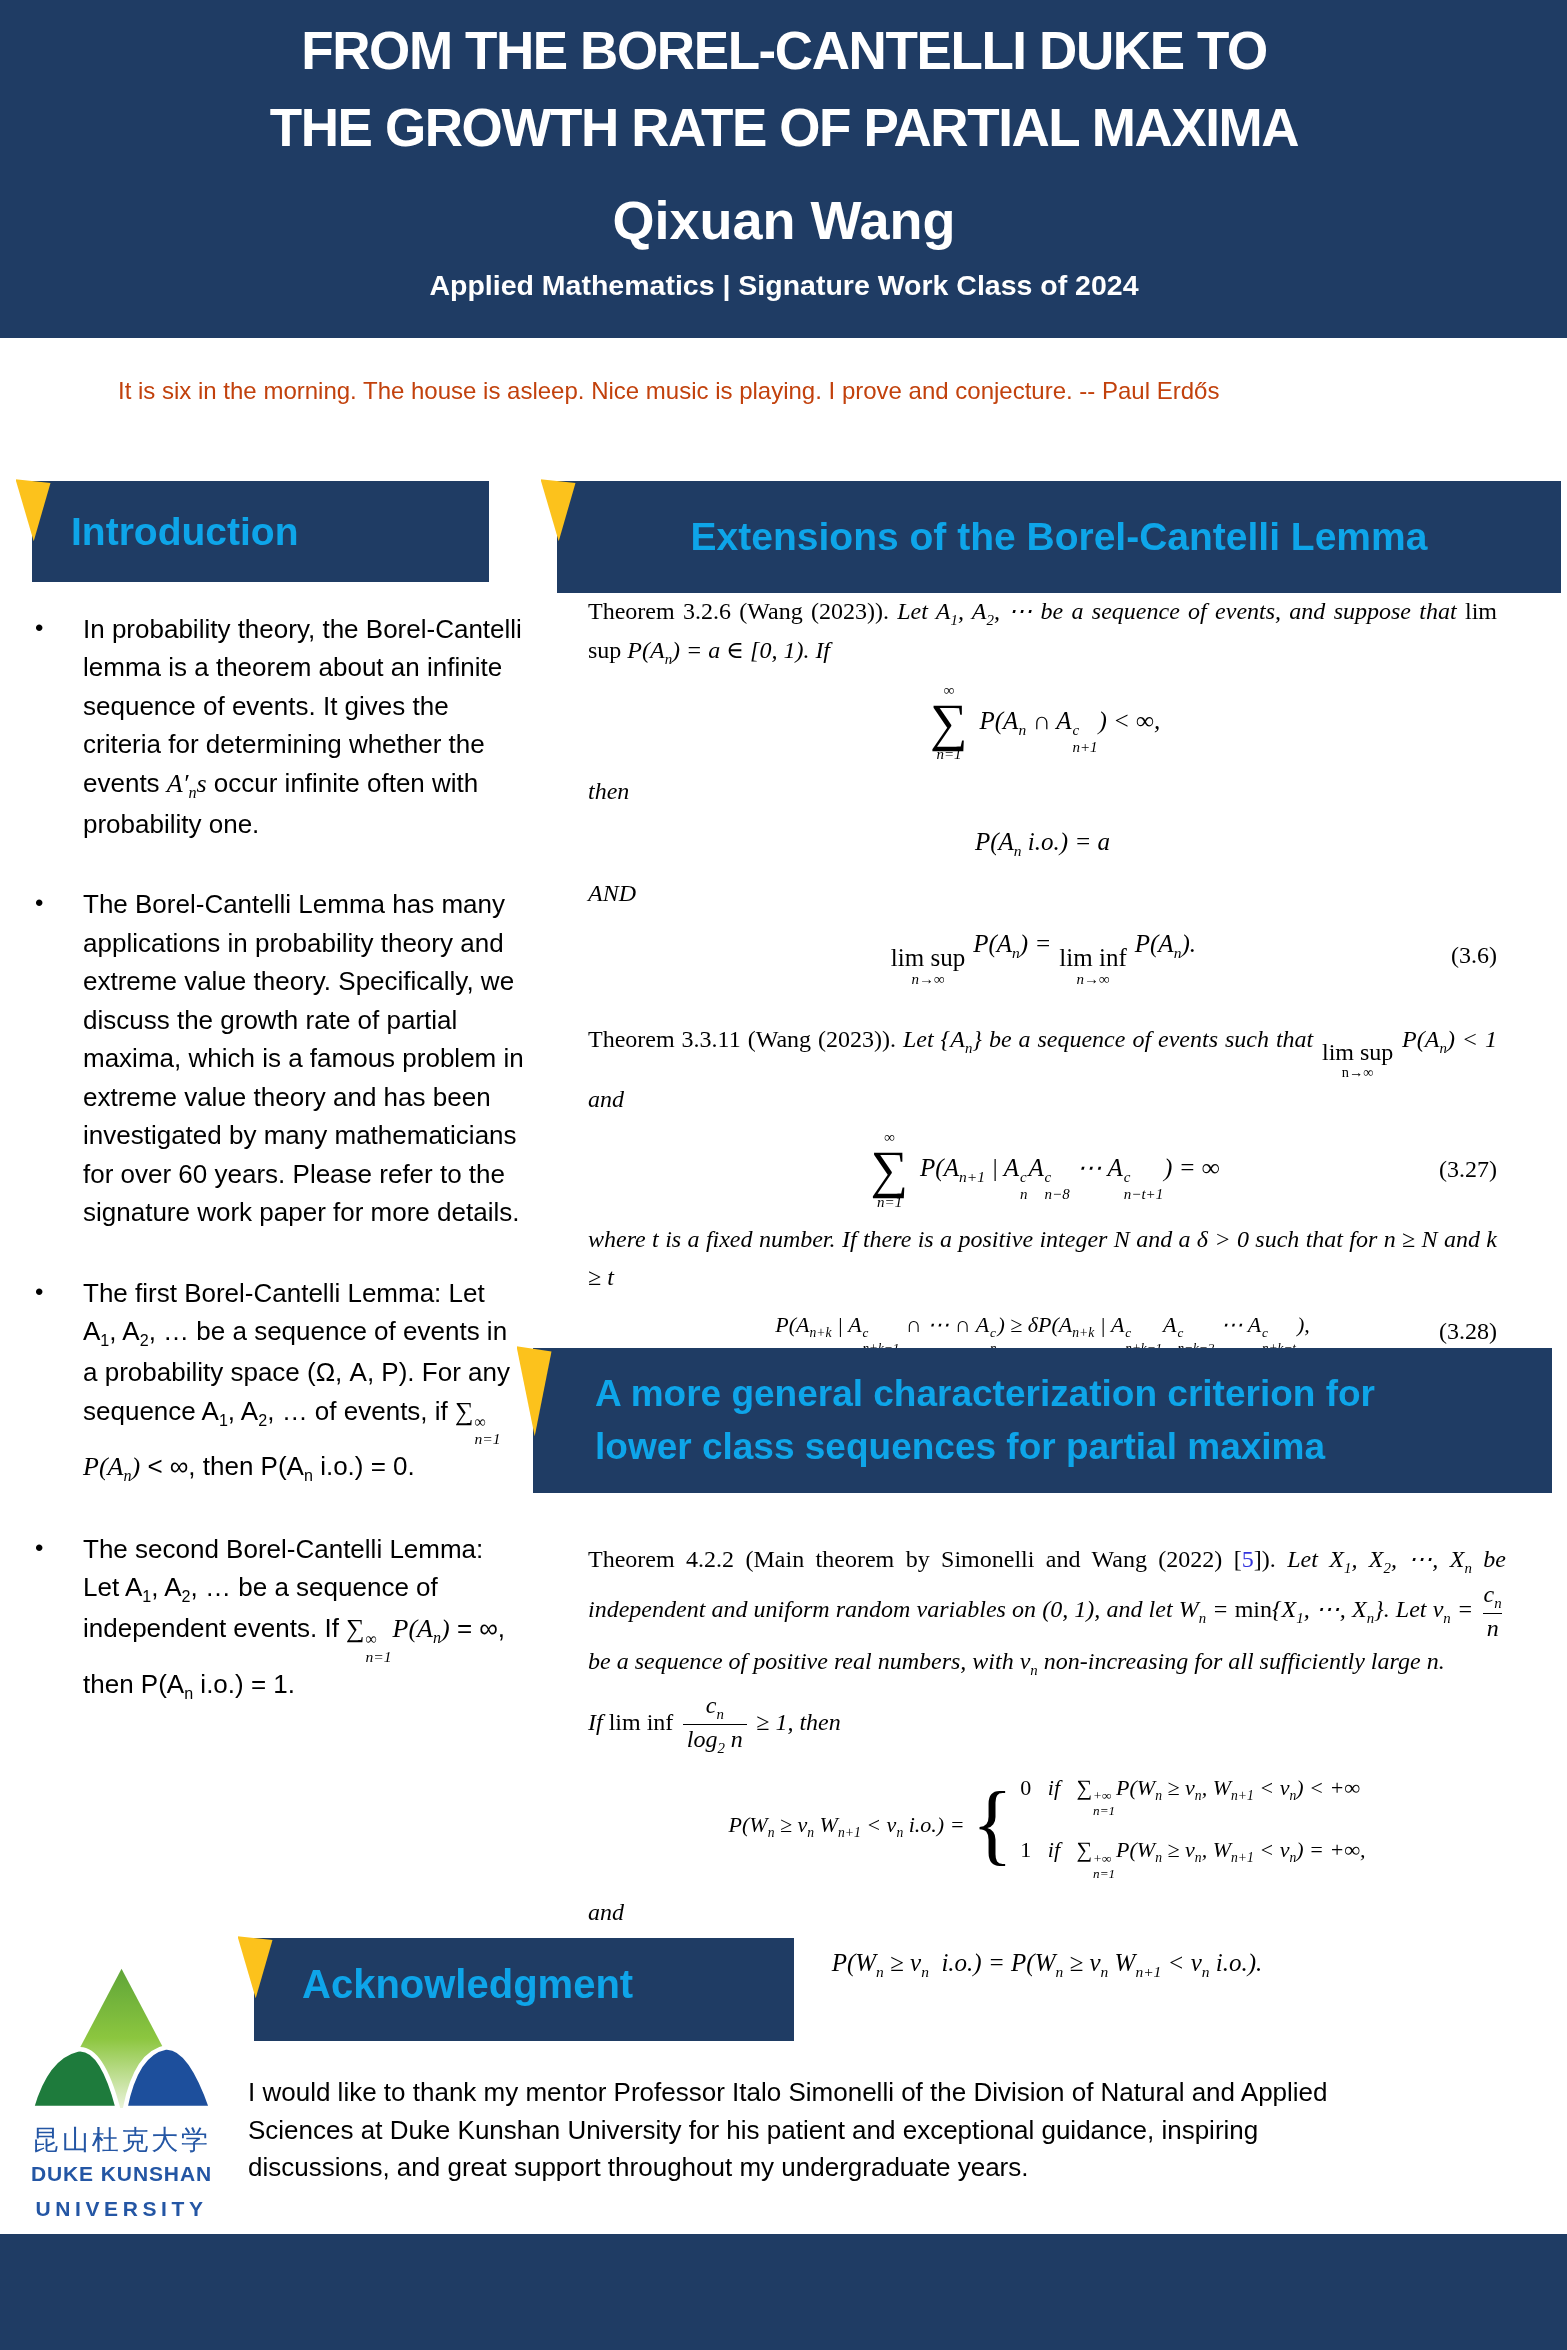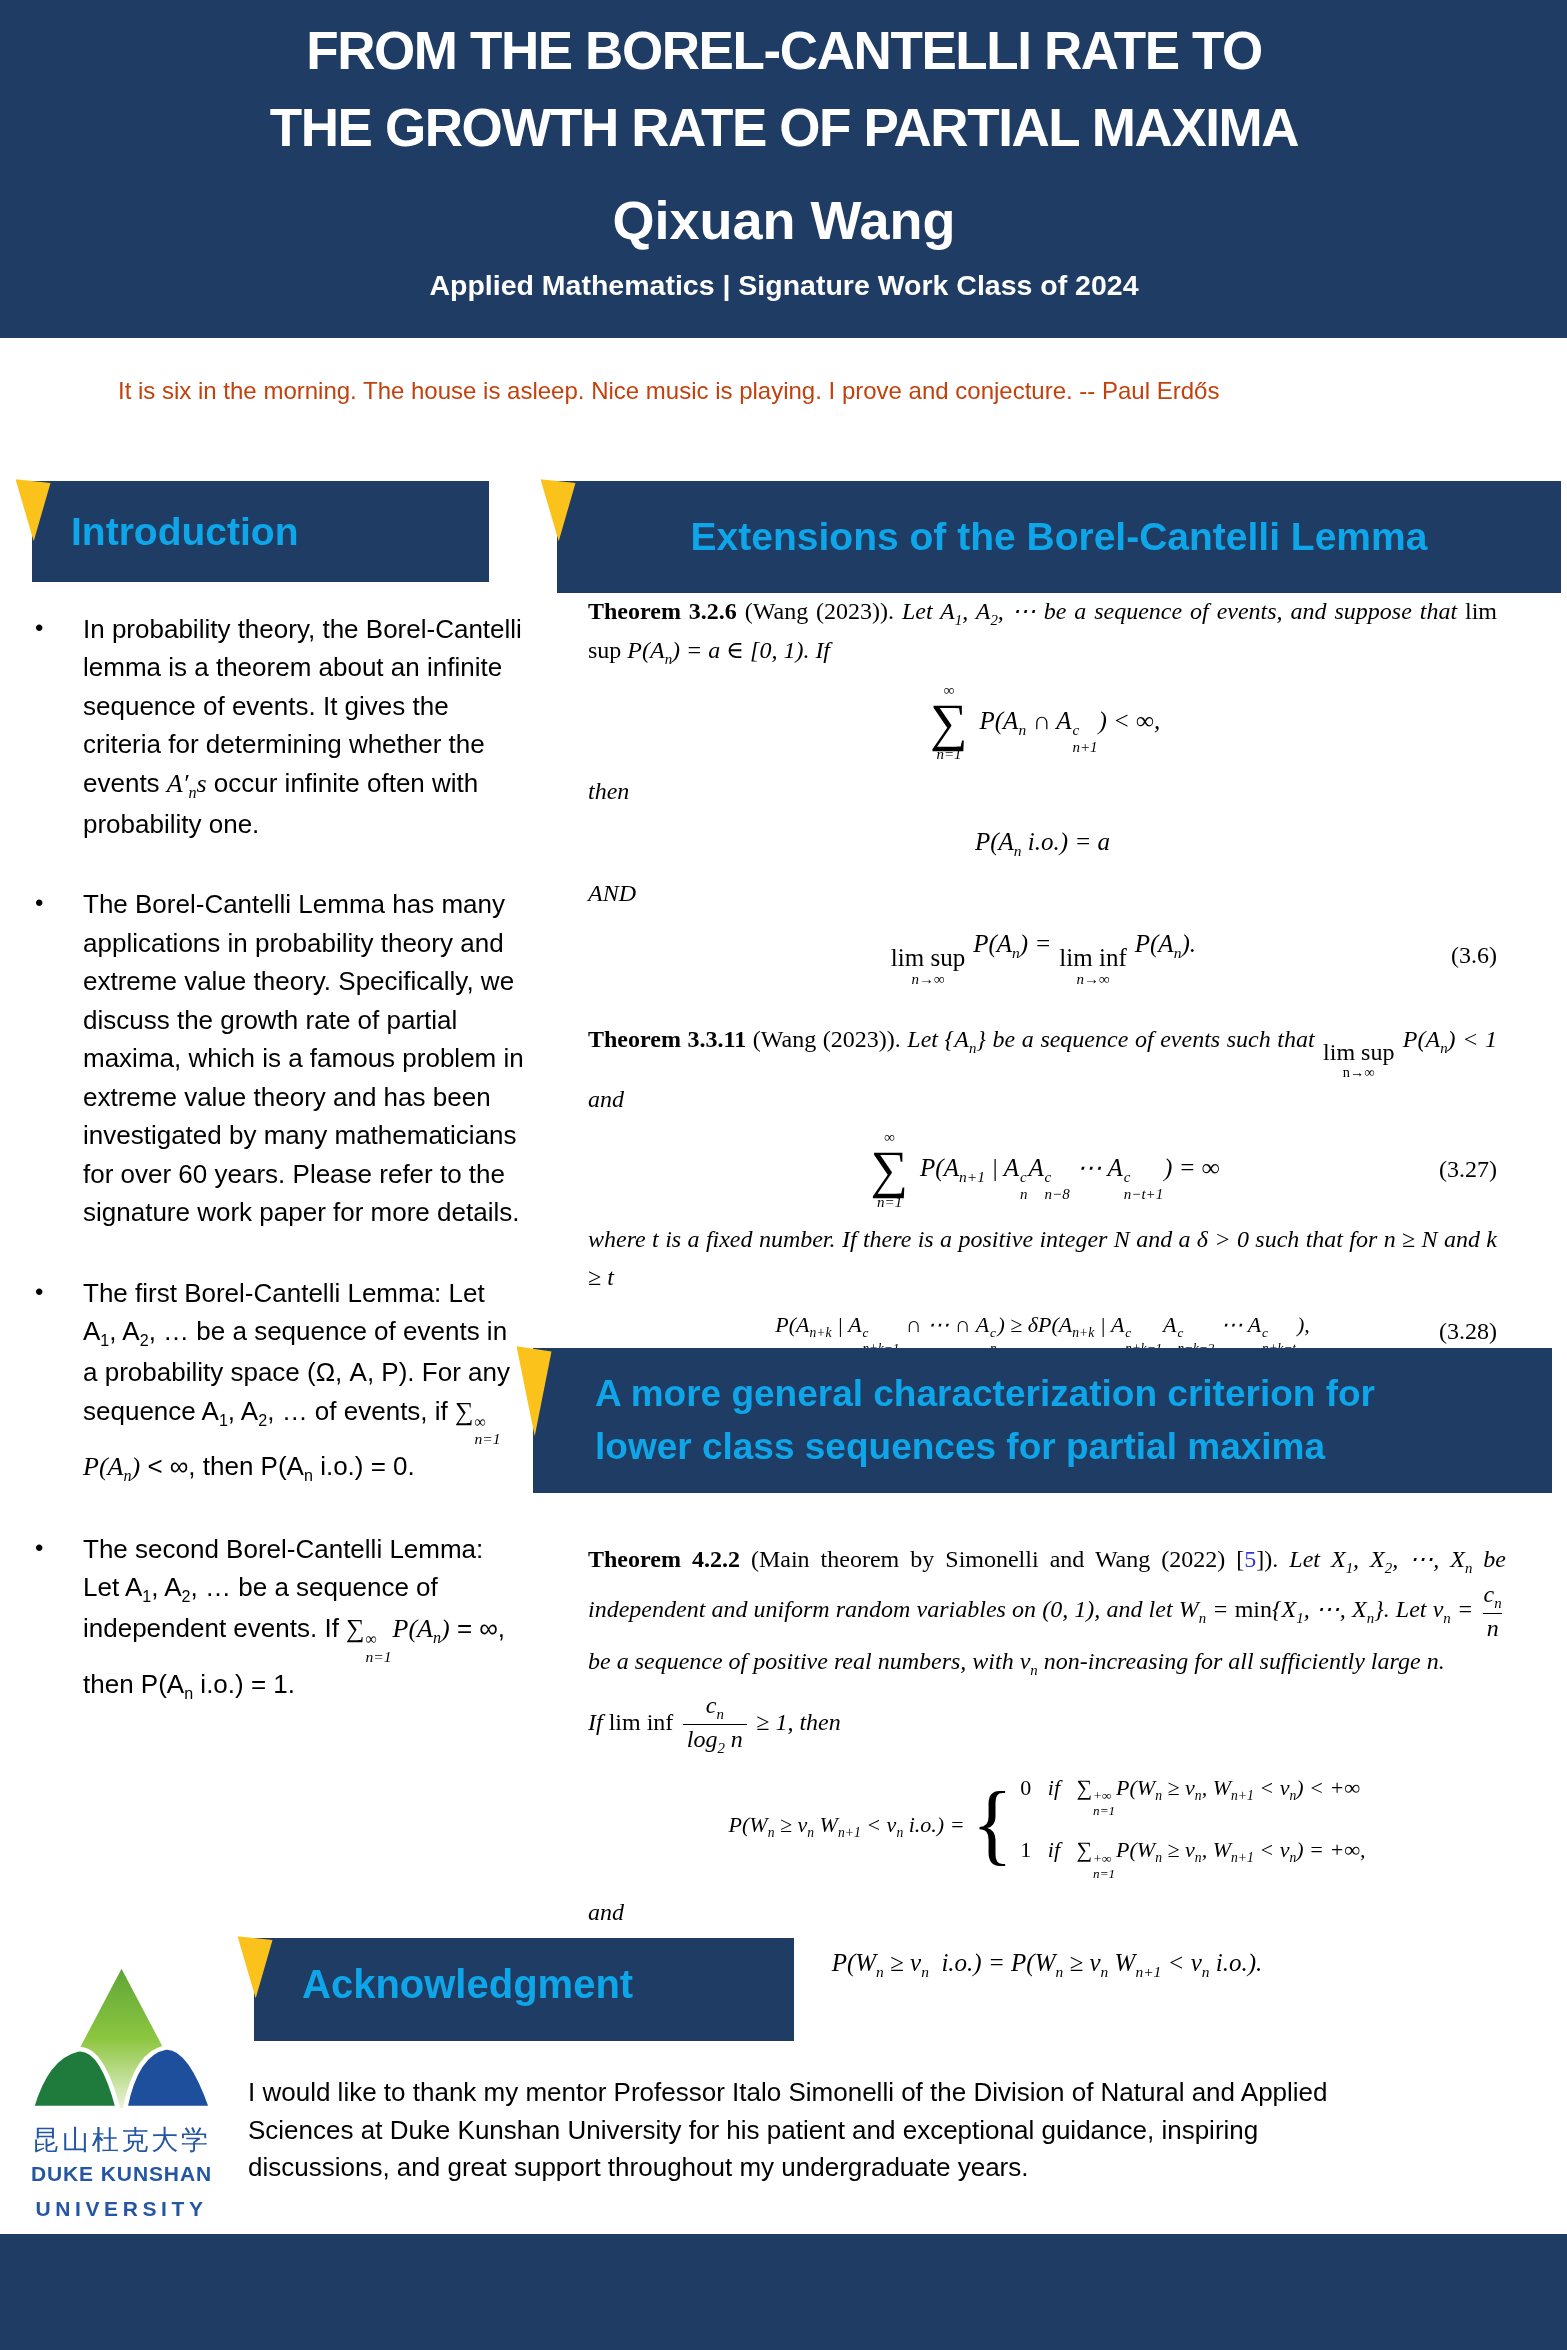--- a/index.html
+++ b/index.html
@@ -46,21 +46,21 @@
   .bullet { display:flex; margin-bottom:42px; }
   .dot { width:48px; flex:0 0 48px; font-size:24px; line-height:1.48; }
   .btxt { font-size:26px; line-height:1.48; }
   .m { font-family:"Liberation Serif","DejaVu Serif",serif; font-style:italic; }
 
   
   .thms { position:absolute; font-family:"Liberation Serif","DejaVu Serif",serif; font-size:24px; line-height:1.58; }
   .thms-ext { left:588px; top:593px; width:909px; }
   .thms-char { left:588px; top:1541px; width:918px; }
   .thmp { text-align:justify; font-style:italic; margin:0 0 5.5px 0; }
-  .thmp .th { font-weight:bold; font-style:normal; }
+  .thmp .th { font-weight:normal; font-style:normal; }
   .rm { font-style:normal; }
   .word { font-style:italic; margin:9.2px 0; }
   .disp { position:relative; text-align:center; font-style:italic; font-size:25px; margin:11px 0; }
   .disp-sm { font-size:22px; }
   .eqnum { position:absolute; right:0; top:50%; transform:translateY(-50%); font-style:normal; font-size:24px; }
   .gap36 { margin-top:33px; }
 
   sub, sup { font-size:0.62em; }
 
   .bigop { display:inline-flex; flex-direction:column; align-items:center; vertical-align:middle; line-height:1; margin:0 5.5px; }
@@ -88,21 +88,21 @@
 
   
   .footer { position:absolute; left:0; top:2234px; width:1568px; height:117px; background:var(--navy); }
 </style>
 </head>
 <body>
 
 <div class="poster">
 
   <div class="header">
-    <div class="title-line">FROM THE BOREL-CANTELLI RATE TO</div>
+    <div class="title-line">FROM THE BOREL-CANTELLI DUKE TO</div>
     <div class="title-line">THE GROWTH RATE OF PARTIAL MAXIMA</div>
     <div class="author">Qixuan Wang</div>
     <div class="subtitle">Applied Mathematics | Signature Work Class of 2024</div>
   </div>
 
   <div class="quote">It is six in the morning. The house is asleep. Nice music is playing. I prove and conjecture.  -- Paul Erdős</div>
 
   <div class="bar bar-intro">
     <span class="wedge"></span>
     <span class="bar-label">Introduction</span>

